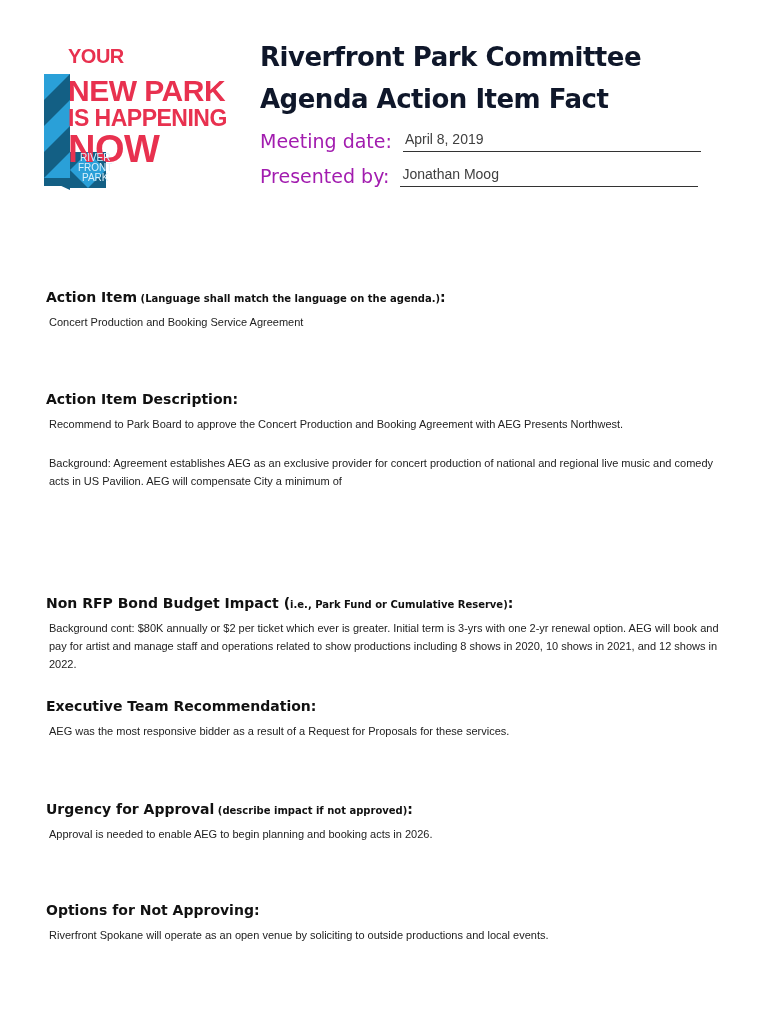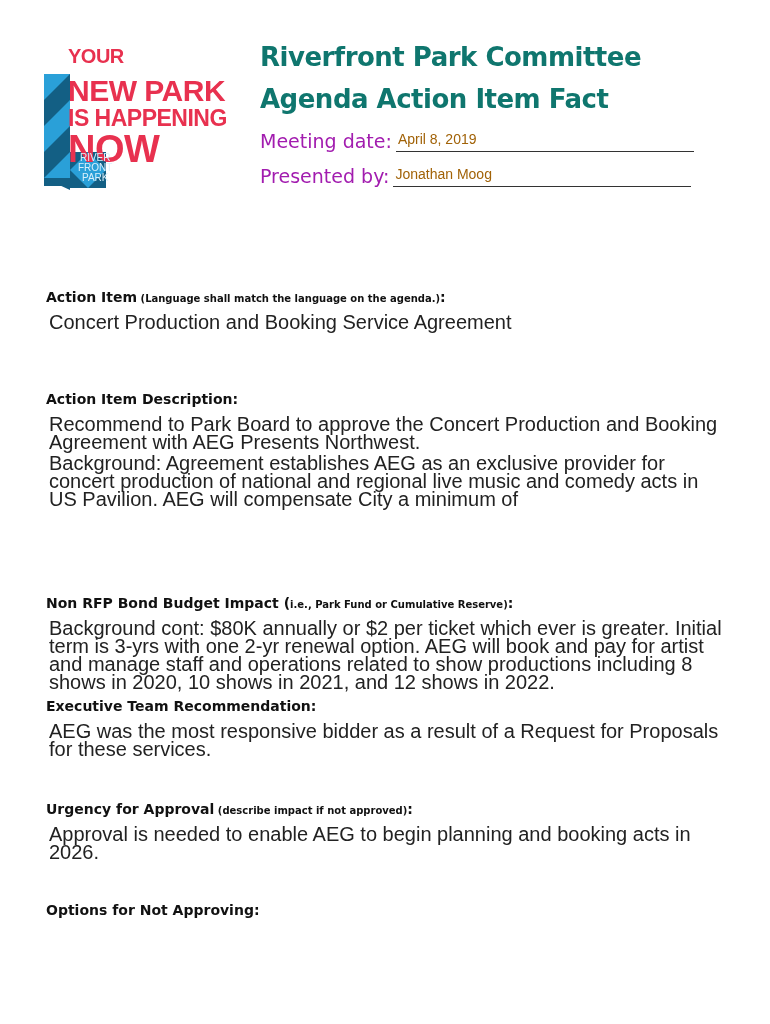--- a/index.html
+++ b/index.html
@@ -4,30 +4,30 @@
 <style>
   html, body { margin: 0; padding: 0; background: #ffffff; }
   body { width: 770px; height: 1024px; position: relative; overflow: hidden; font-family: "Liberation Sans", sans-serif; color: #1a1a1a; }
   .logo { position: absolute; left: 40px; top: 40px; width: 200px; height: 150px; }
   .logo .txt { position: absolute; font-family: "Liberation Sans", sans-serif; font-weight: bold; color: #e8314f; line-height: 1; letter-spacing: -0.5px; }
   .logo .l1 { left: 28px; top: 6px; font-size: 20px; }
   .logo .l2 { left: 28px; top: 36px; font-size: 30px; }
   .logo .l3 { left: 28px; top: 67px; font-size: 23px; }
   .logo .l4 { left: 28px; top: 90px; font-size: 38px; }
   .logo .rfp { position: absolute; left: 38px; top: 113px; font-size: 10px; line-height: 10px; color: #d9f0fb; text-align: center; font-family: Liberation Sans, sans-serif; }
-  .title { position: absolute; left: 260px; top: 36px; font-family: "DejaVu Sans", sans-serif; font-weight: bold; font-size: 26px; color: #0f766e; line-height: 42px; letter-spacing: -0.5px; }
+  .title { position: absolute; left: 260px; top: 36px; font-family: "DejaVu Sans", sans-serif; font-weight: bold; font-size: 26px; color: #0f172a; line-height: 42px; letter-spacing: -0.5px; }
   .field-row { position: absolute; left: 260px; display: flex; align-items: flex-end; }
   .field-label { font-family: "DejaVu Sans", sans-serif; font-size: 19px; color: #a21caf; }
-  .field-value { width: 296px; margin-left: 4px; border-bottom: 1.5px solid #333; font-size: 14px; padding: 0 0 4px 2px; color: #a16207; }
+  .field-value { width: 296px; margin-left: 11px; border-bottom: 1.5px solid #333; font-size: 14px; padding: 0 0 4px 2px; color: #404040; }
   .row-date { top: 130px; }
   .row-by { top: 165px; }
   .section { position: absolute; left: 46px; width: 680px; }
   .sec-head { font-family: "DejaVu Sans", sans-serif; font-weight: bold; font-size: 14px; color: #111; margin-top: 48px; }
   .sec-head .note { font-size: 10px; font-weight: bold; }
-  .sec-body { margin-top: 8px; margin-left: 3px; font-size: 20px; line-height: 18px; color: #222; }
+  .sec-body { margin-top: 8px; margin-left: 3px; font-size: 11px; line-height: 18px; color: #222; }
 </style>
 </head>
 <body>
 
 <div class="logo">
   <svg width="200" height="150" style="position:absolute;left:0;top:0">
     <rect x="4" y="34" width="26" height="112" fill="#135f84"></rect>
     <polygon points="4,34 30,34 4,60" fill="#2aa0d8"></polygon>
     <polygon points="30,60 30,86 4,86" fill="#2aa0d8"></polygon>
     <polygon points="4,86 30,86 4,112" fill="#2aa0d8"></polygon>
@@ -85,13 +85,14 @@
   <div class="sec-body">AEG was the most responsive bidder as a result of a Request for Proposals for these services.</div>
 </div>
 
 <div class="section" style="top:753px">
   <div class="sec-head"><span>Urgency for Approval</span><span class="note"> (describe impact if not approved)</span><span>:</span></div>
   <div class="sec-body">Approval is needed to enable AEG to begin planning and booking acts in 2026.</div>
 </div>
 
 <div class="section" style="top:854px">
   <div class="sec-head"><span>Options for Not Approving:</span><span class="note"></span><span></span></div>
+  <div class="sec-body">Riverfront Spokane will operate as an open venue by soliciting to outside productions and local events.</div>
 </div>
 
 </body></html>

